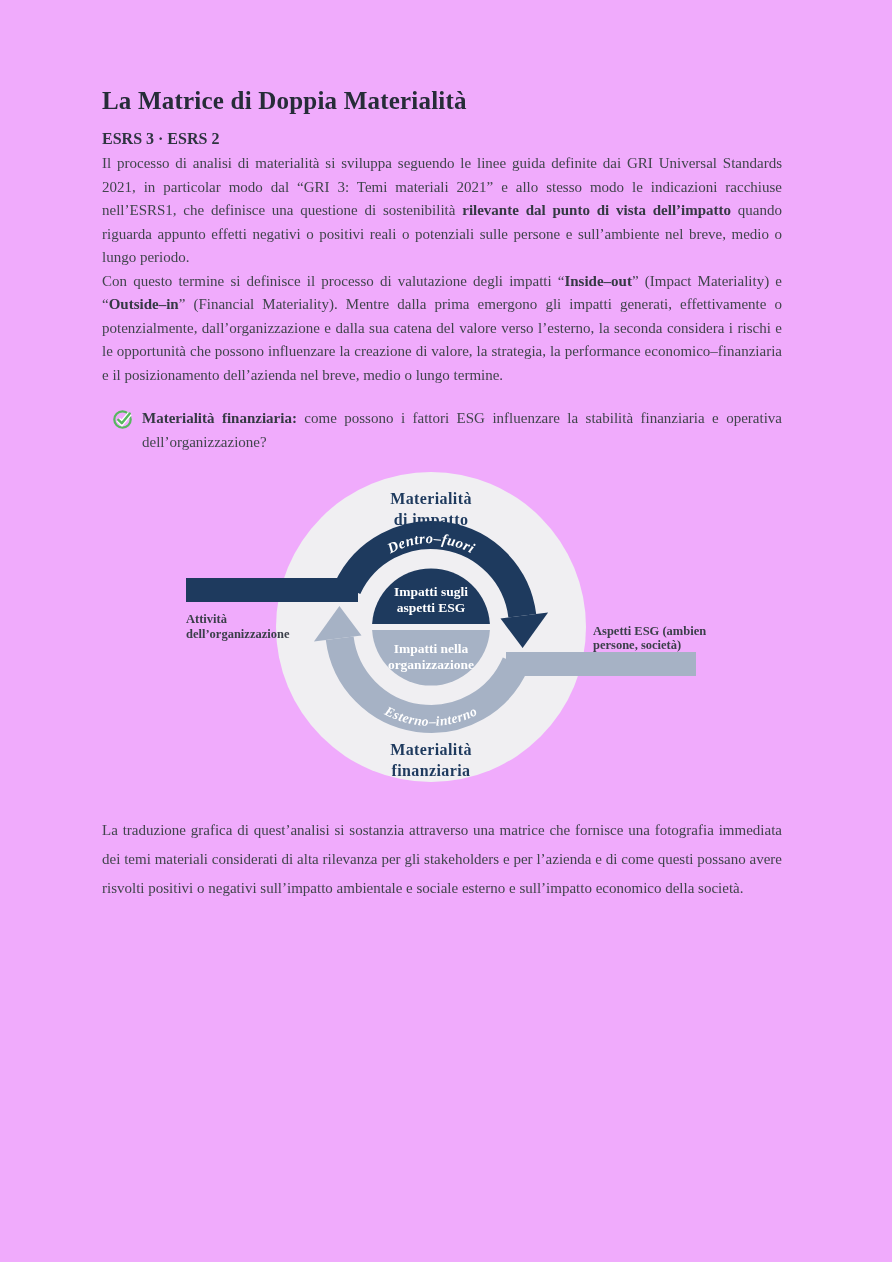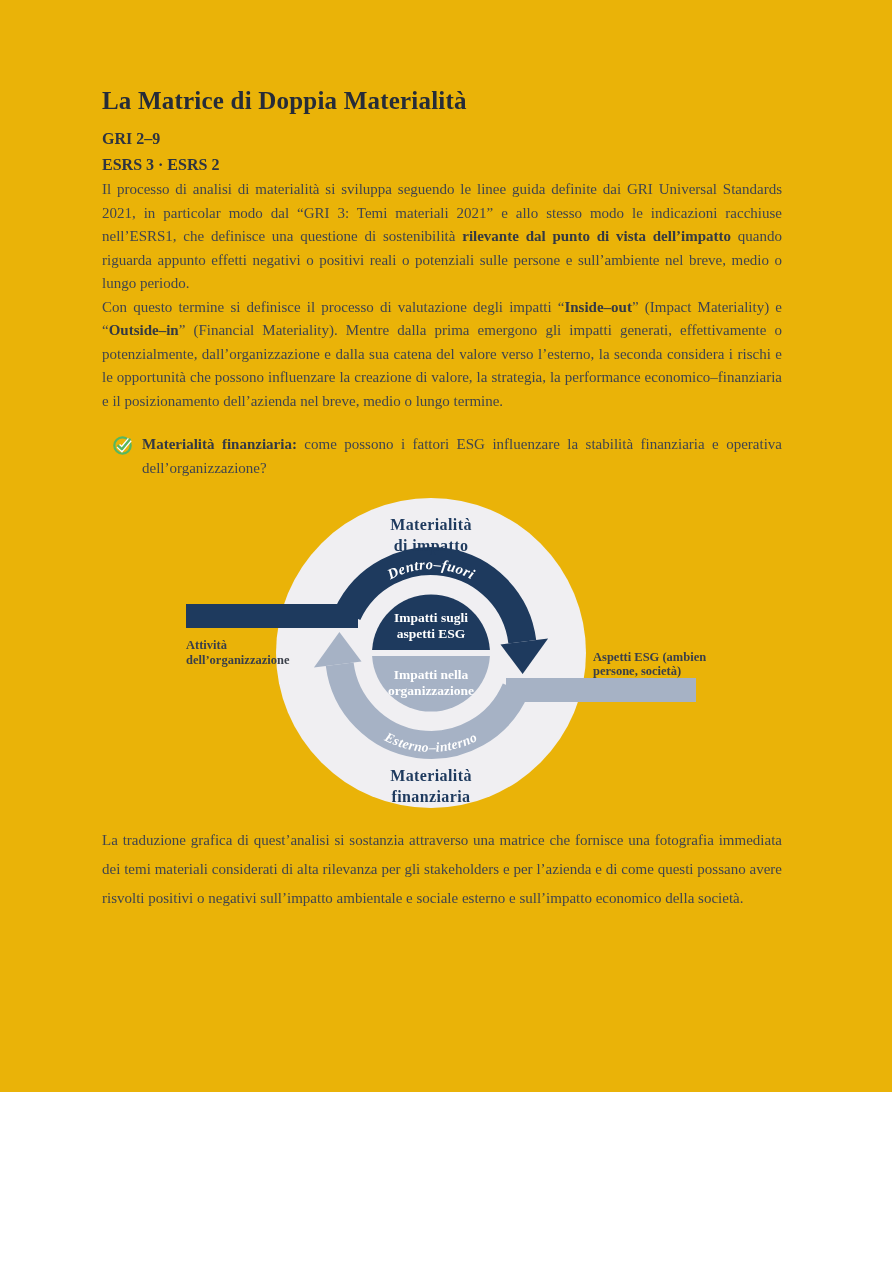--- a/index.html
+++ b/index.html
@@ -1,19 +1,19 @@
 <!DOCTYPE html>
 <html lang="it"><head>
 <meta charset="utf-8">
 <style>
   html,body{margin:0;padding:0;background:#fff;}
   .page{
     position:relative;
-    width:892px;height:1092px;
-    background:#eab308;
+    width:892px;height:1262px;
+    background:#f0abfc;
     font-family:"Liberation Serif", serif;
     color:#41454d;
     overflow:hidden;
   }
   .content{position:absolute;left:102px;width:680px;top:0;}
   .page-title{
     margin:86px 0 10px 0;
     font-size:25px;line-height:30px;font-weight:700;
     color:#262c38;letter-spacing:0.2px;
   }
@@ -21,36 +21,35 @@
   .para{font-size:15px;line-height:23.5px;text-align:justify;margin:0;}
   .para b{color:#343943;}
   .first-para{margin-top:26px;}
   .block2{}
   .bullets{margin-top:20px;display:flex;flex-direction:column;gap:13px;}
   .bullet{display:flex;align-items:flex-start;padding-left:10px;}
   .bullet .icon{flex:0 0 21px;margin-top:2px;}
   .bullet .btxt{margin-left:9px;font-size:15px;line-height:23.5px;text-align:justify;}
   .bullet .btxt b{color:#343943;}
   .diagram-wrap{margin-top:10px;margin-left:74px;width:530px;height:330px;}
-  .closing{margin-top:6px;font-size:15px;line-height:29px;text-align:justify;}
+  .closing{margin-top:22px;font-size:15px;line-height:29px;text-align:justify;}
   .footer{
     position:absolute;left:102px;right:110px;top:1208px;
     display:flex;justify-content:space-between;align-items:baseline;
     font-size:11.5px;color:#4c515a;letter-spacing:0.4px;
   }
 </style>
 </head>
 <body>
 
 <div class="page">
   <div class="content">
 
     <h1 class="page-title">La Matrice di Doppia Materialità</h1>
 
-    <div class="standards">GRI 2–9</div>
     <div class="standards">ESRS 3 · ESRS 2</div>
 
 
     <p class="para block2"><span>Il processo di analisi di materialità si sviluppa seguendo le linee guida definite dai GRI Universal Standards 2021, in particolar modo dal “GRI 3: Temi materiali 2021” e allo stesso modo le indicazioni racchiuse nell’ESRS1, che definisce una questione di sostenibilità </span><b>rilevante dal punto di vista dell’impatto</b><span> quando riguarda appunto effetti negativi o positivi reali o potenziali sulle persone e sull’ambiente nel breve, medio o lungo periodo.</span></p>
 
 
     <p class="para"><span>Con questo termine si definisce il processo di valutazione degli impatti “</span><b>Inside–out</b><span>” (Impact Materiality) e “</span><b>Outside–in</b><span>” (Financial Materiality). Mentre dalla prima emergono gli impatti generati, effettivamente o potenzialmente, dall’organizzazione e dalla sua catena del valore verso l’esterno, la seconda considera i rischi e le opportunità che possono influenzare la creazione di valore, la strategia, la performance economico–finanziaria e il posizionamento dell’azienda nel breve, medio o lungo termine.</span></p>
 
 
     <div class="bullets">

